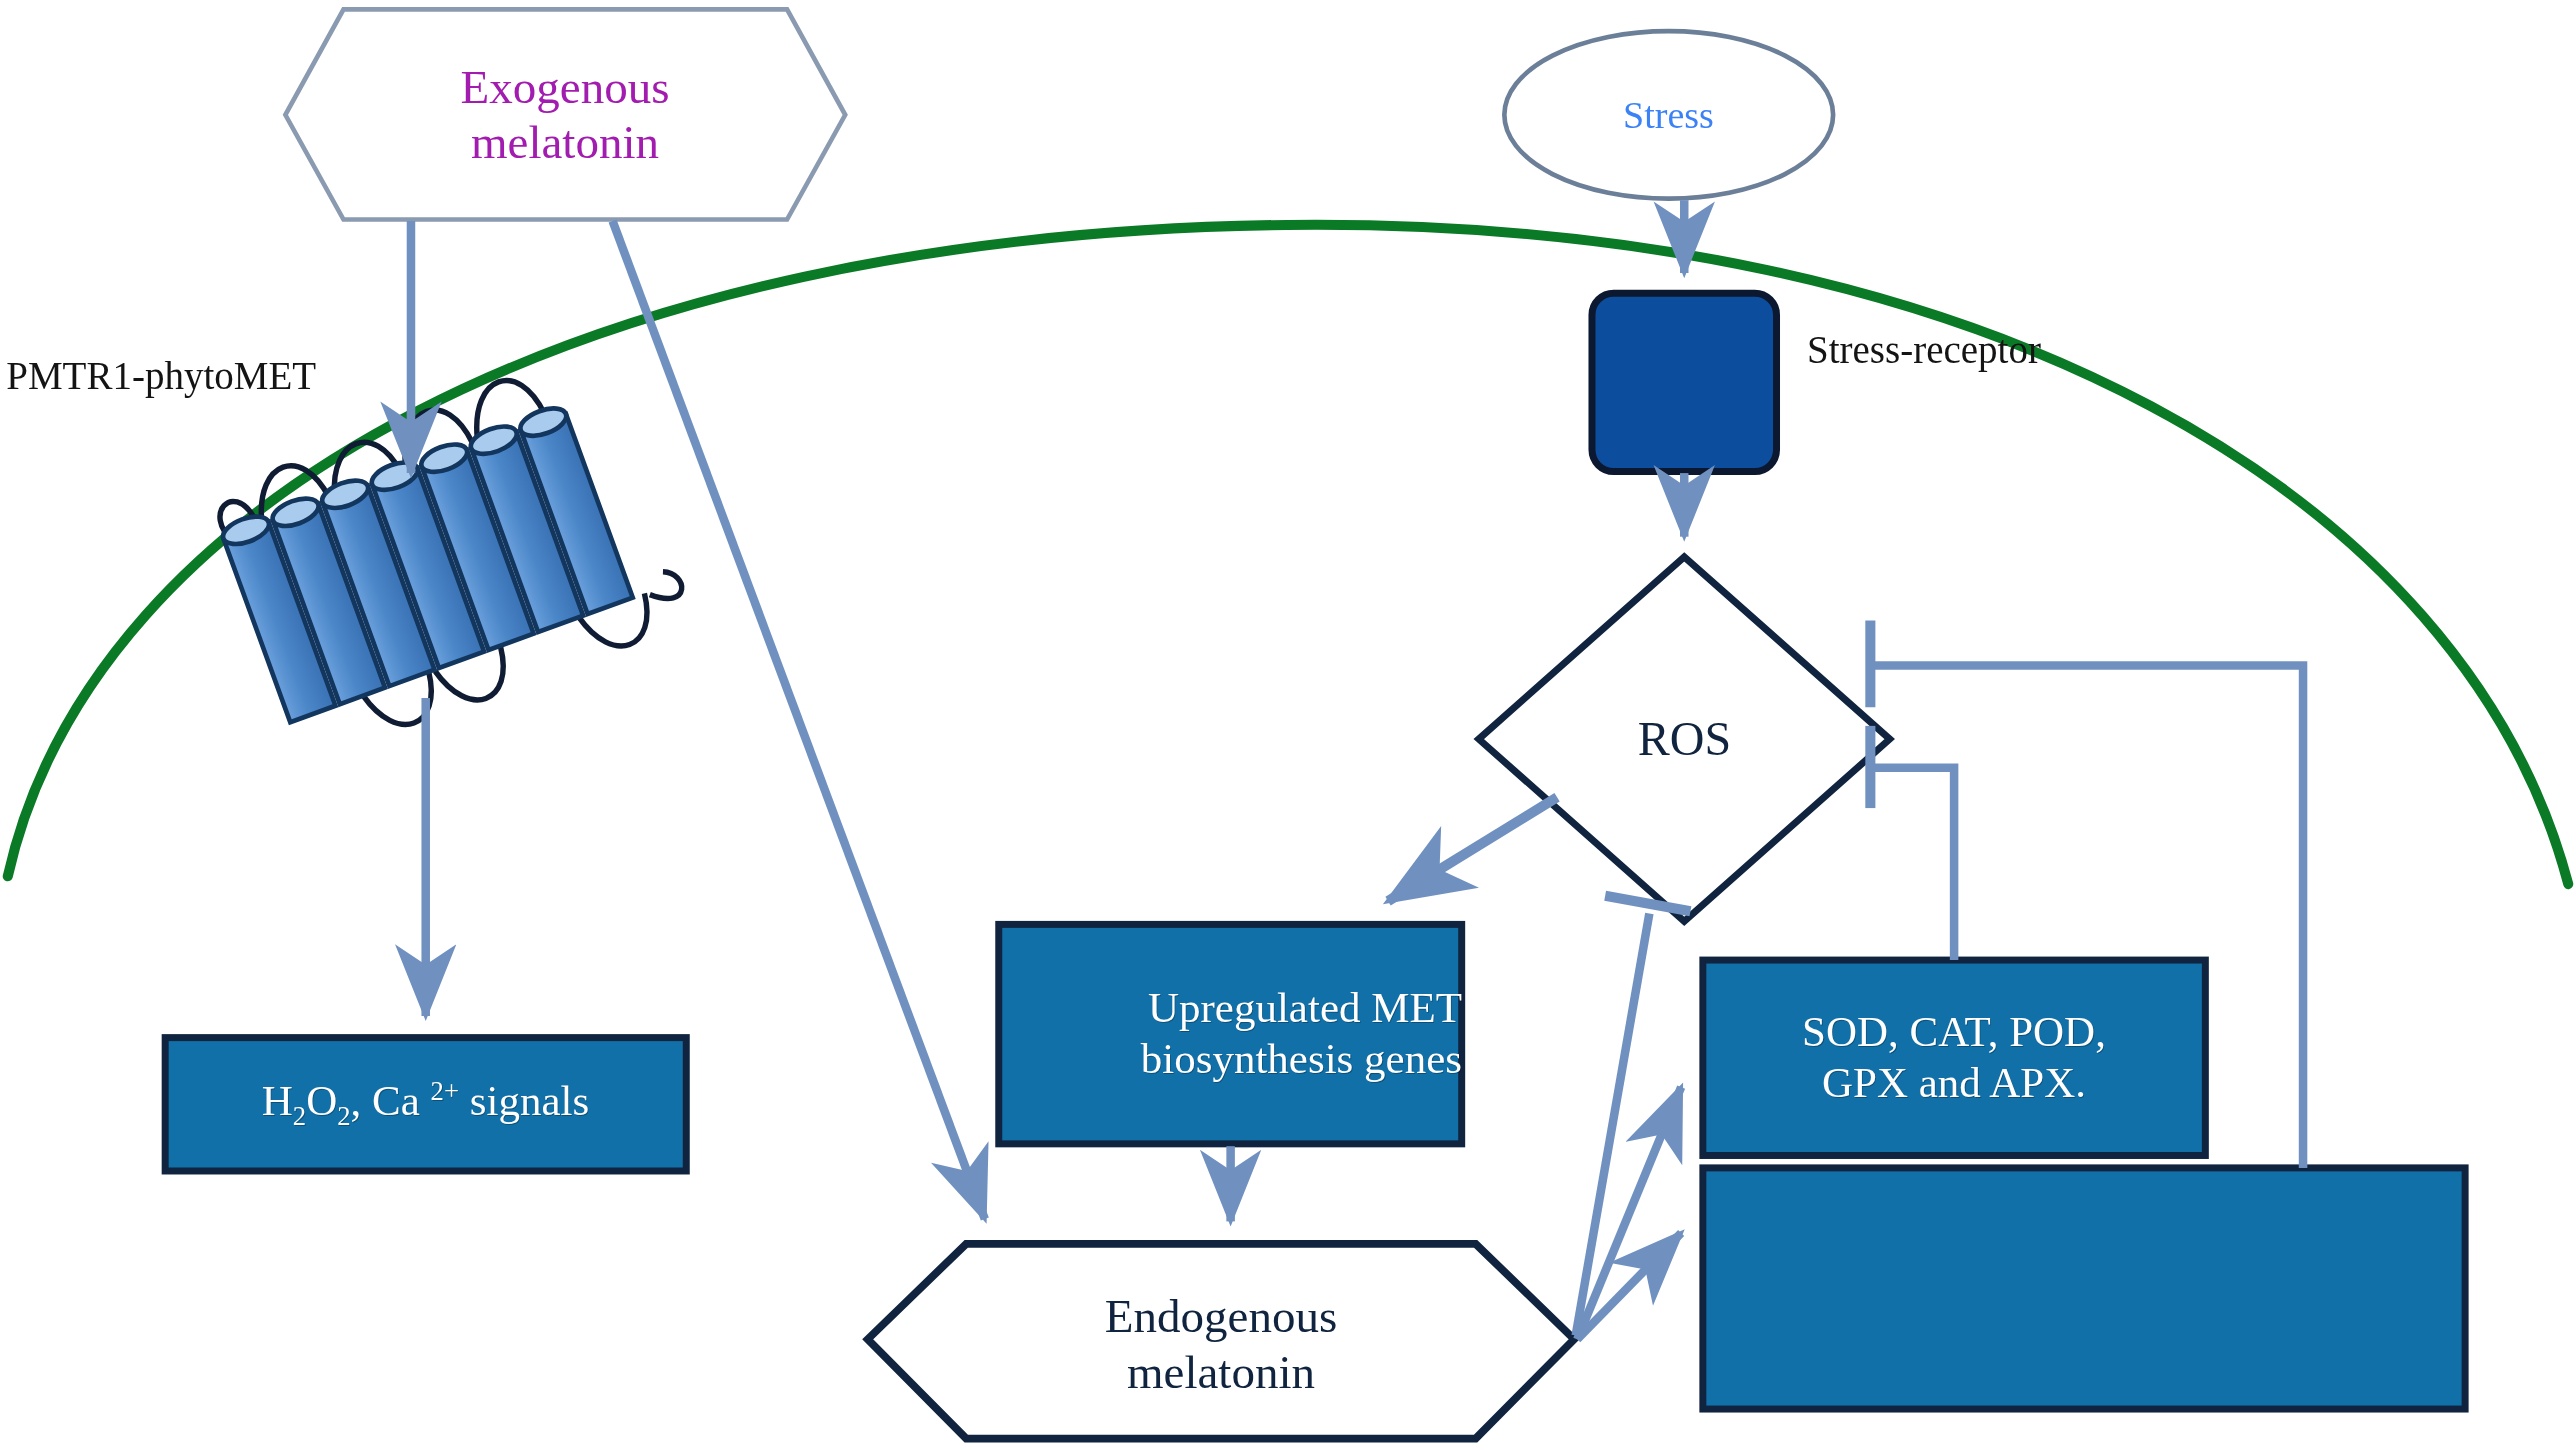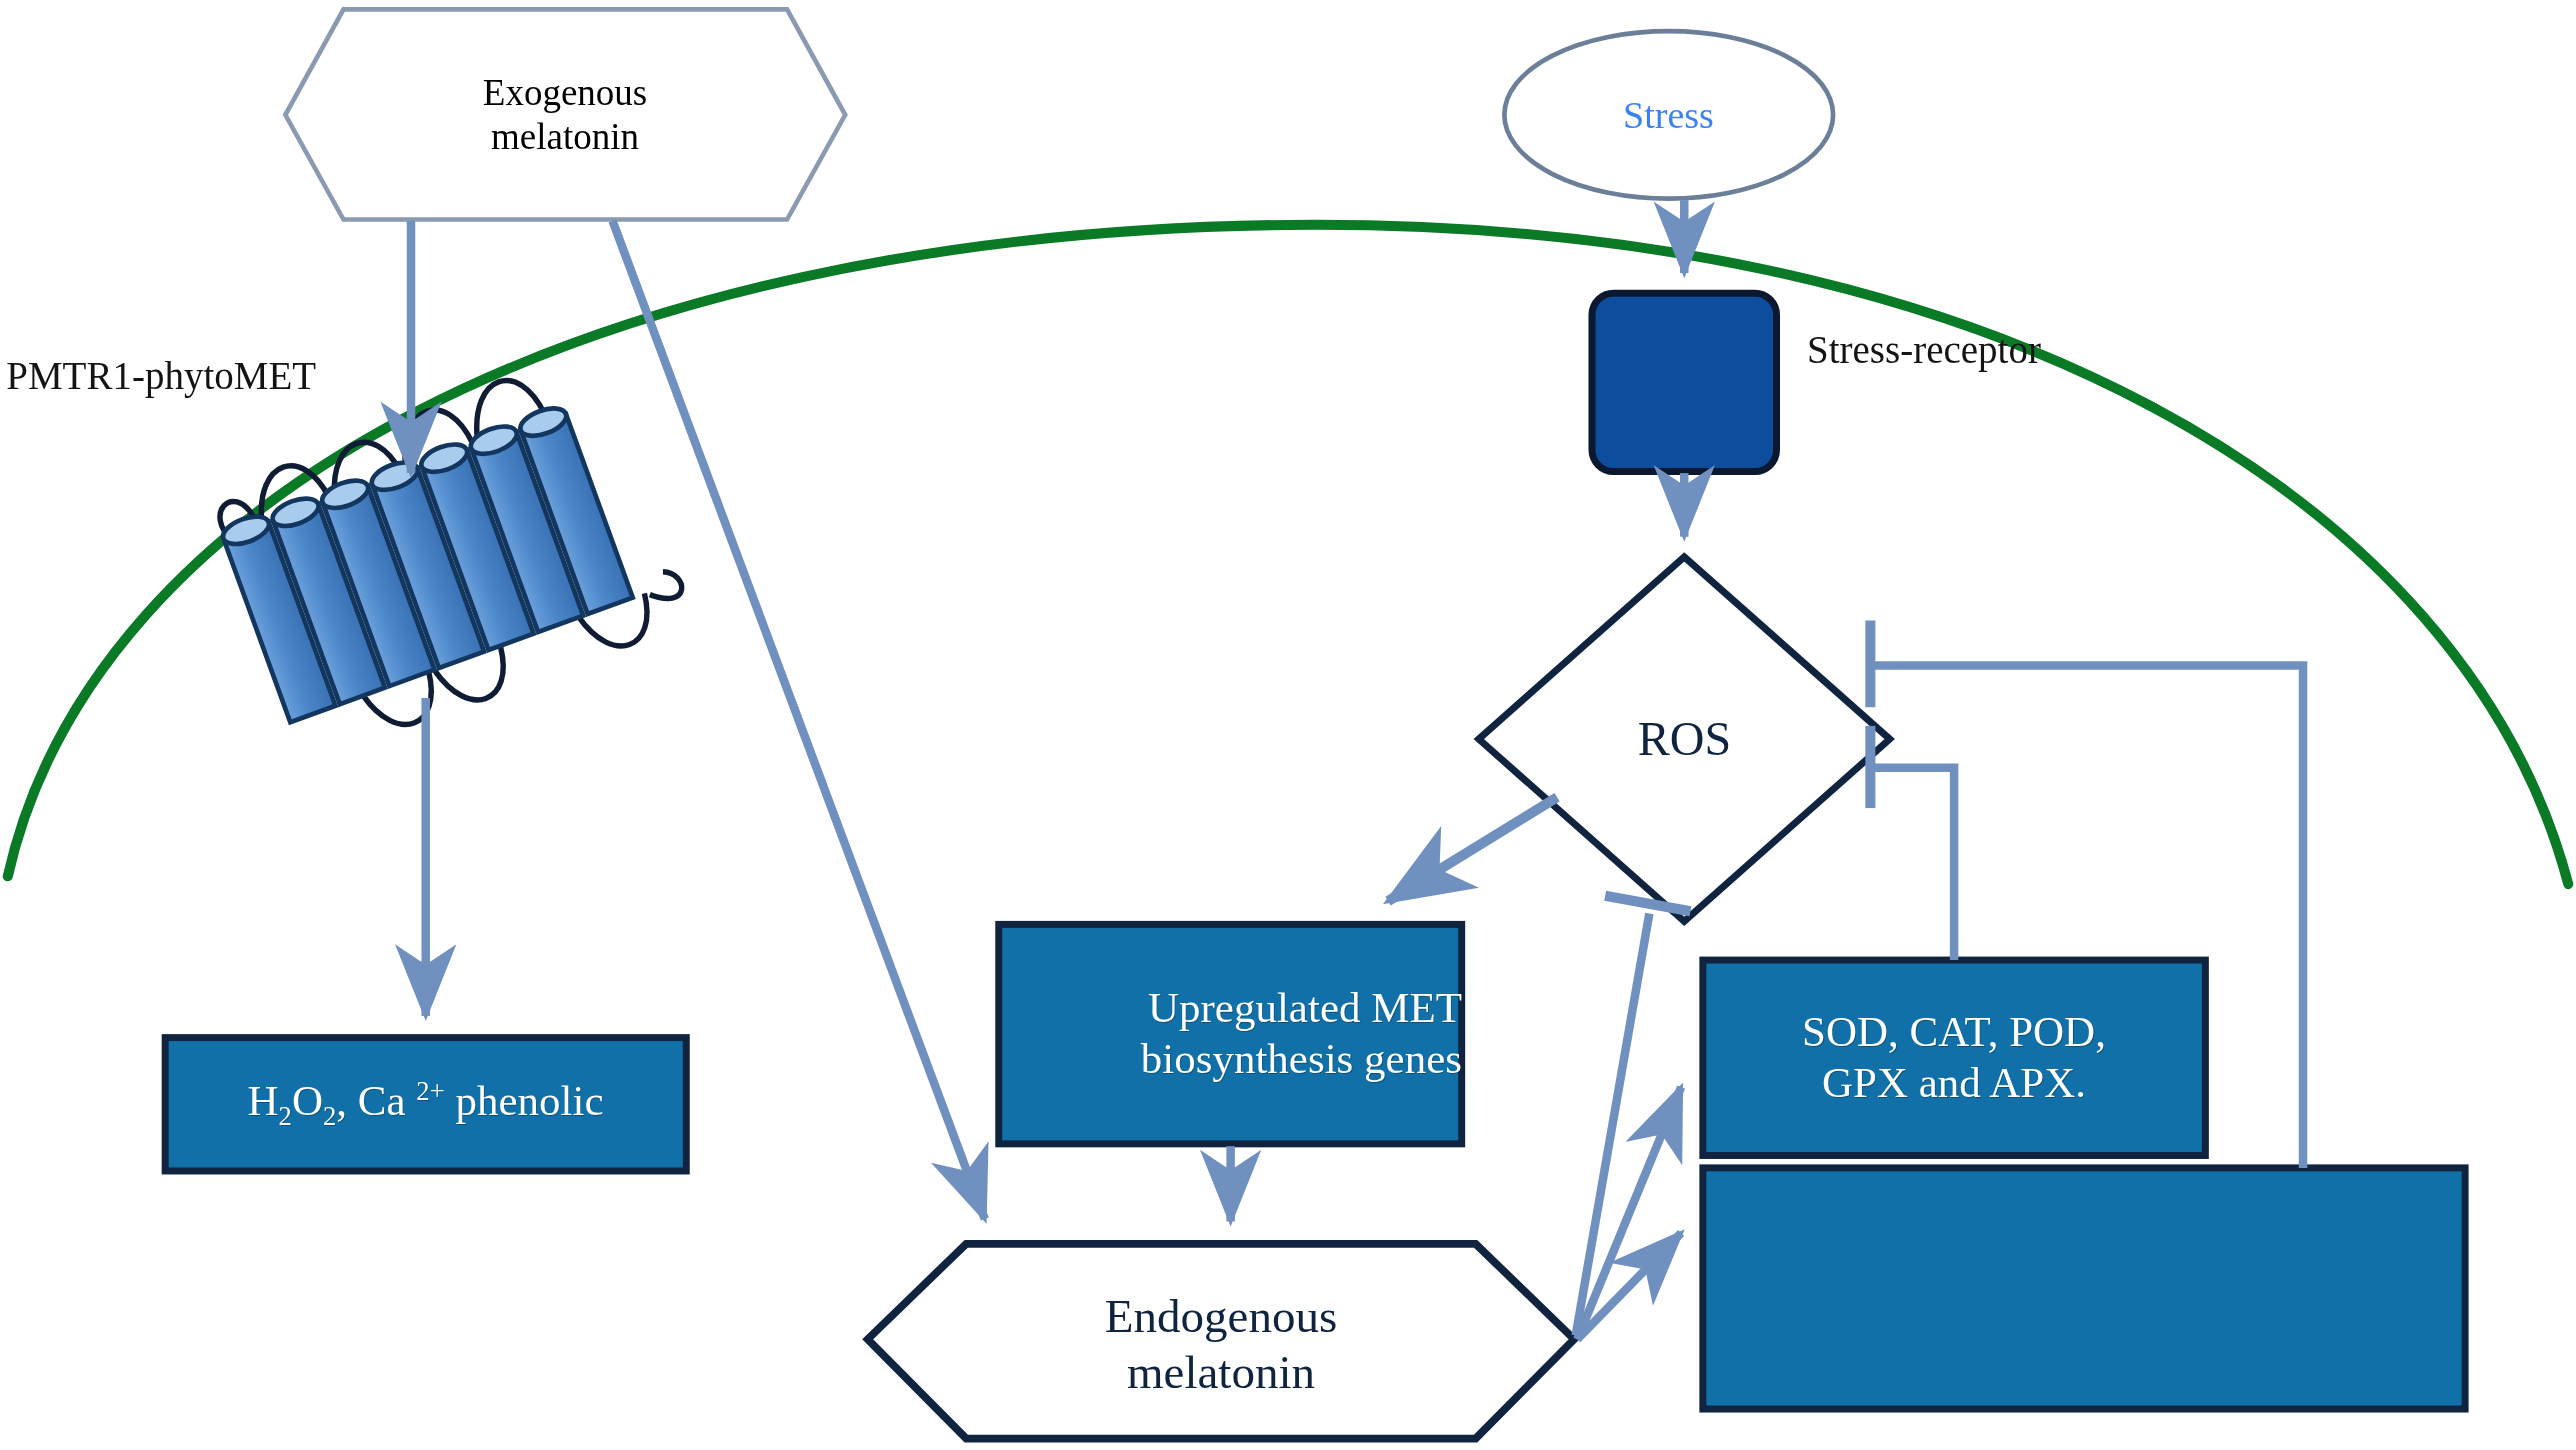--- a/index.html
+++ b/index.html
@@ -28,22 +28,22 @@
   .node-label {
     position: absolute;
     display: flex;
     align-items: center;
     justify-content: center;
     text-align: center;
     line-height: 1.18;
     pointer-events: none;
   }
   .hex-label {
-    color: #000000;
-    font-size: 37px;
+    color: #a21caf;
+    font-size: 47px;
   }
   .hex-label-dark {
     color: #10243f;
     font-size: 47px;
     align-items: center;
   }
   .ellipse-label {
     color: #3b82f6;
     font-size: 38px;
   }
@@ -242,21 +242,21 @@
   <div class="node-label plain-label" style="left:6.2px; top:353px; width:434px; height:45px;">
     <span>PMTR1-phytoMET</span>
   </div>
 
   <div class="node-label diamond-label" style="left:1545px; top:707px; width:279px; height:65px;">
     <span>ROS</span>
   </div>
 
   <div class="node-label box-label" style="left:165px; top:1038px; width:521px; height:133px;">
     <span>
-      <span>H</span><span class="sub">2</span><span>O</span><span class="sub">2</span><span>, Ca </span><span class="sup">2+</span><span> phenolic</span>
+      <span>H</span><span class="sub">2</span><span>O</span><span class="sub">2</span><span>, Ca </span><span class="sup">2+</span><span> signals</span>
     </span>
   </div>
 
   <div class="node-label box-label" style="left:999px; top:924px; width:463px; height:219px; flex-direction:column;align-items:flex-end;">
     <span>Upregulated  MET</span>
     <span>biosynthesis genes</span>
   </div>
 
   <div class="node-label hex-label-dark" style="left:868px; top:1267px; width:706px; height:155px; flex-direction:column;">
     <span>Endogenous</span>

